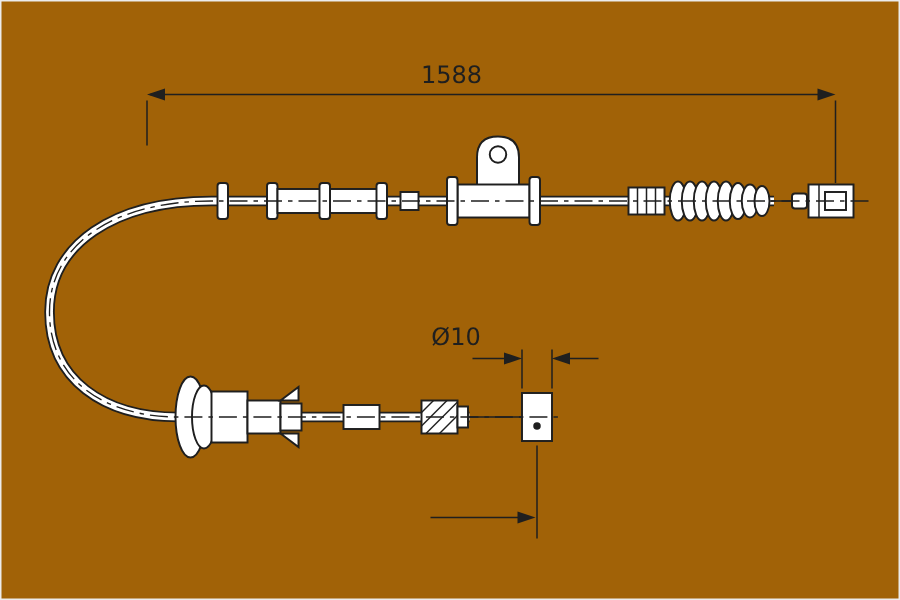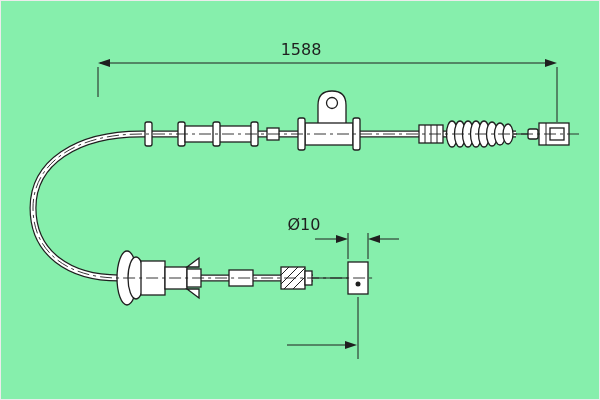--- a/index.html
+++ b/index.html
@@ -5,21 +5,21 @@
   html, body {
     margin: 0;
     padding: 0;
     background: #ffffff;
     font-family: "DejaVu Sans", "Liberation Sans", sans-serif;
   }
   .canvas {
     position: relative;
     width: 600px;
     height: 400px;
-    background: #86efac;
+    background: #a16207;
     overflow: hidden;
     border: 1px solid #ececec;
     box-sizing: border-box;
   }
   svg { display: block; width: 600px; height: 400px; }
   .outline  { fill: #ffffff; stroke: #1f1f1f; stroke-width: 1.3; }
   .thin     { fill: none;    stroke: #1f1f1f; stroke-width: 1;   }
   .dim      { fill: none;    stroke: #1f1f1f; stroke-width: 1;   }
   .arrow    { fill: #1f1f1f; stroke: none; }
   .dimtext  { fill: #1f1f1f; font-size: 16px; }

